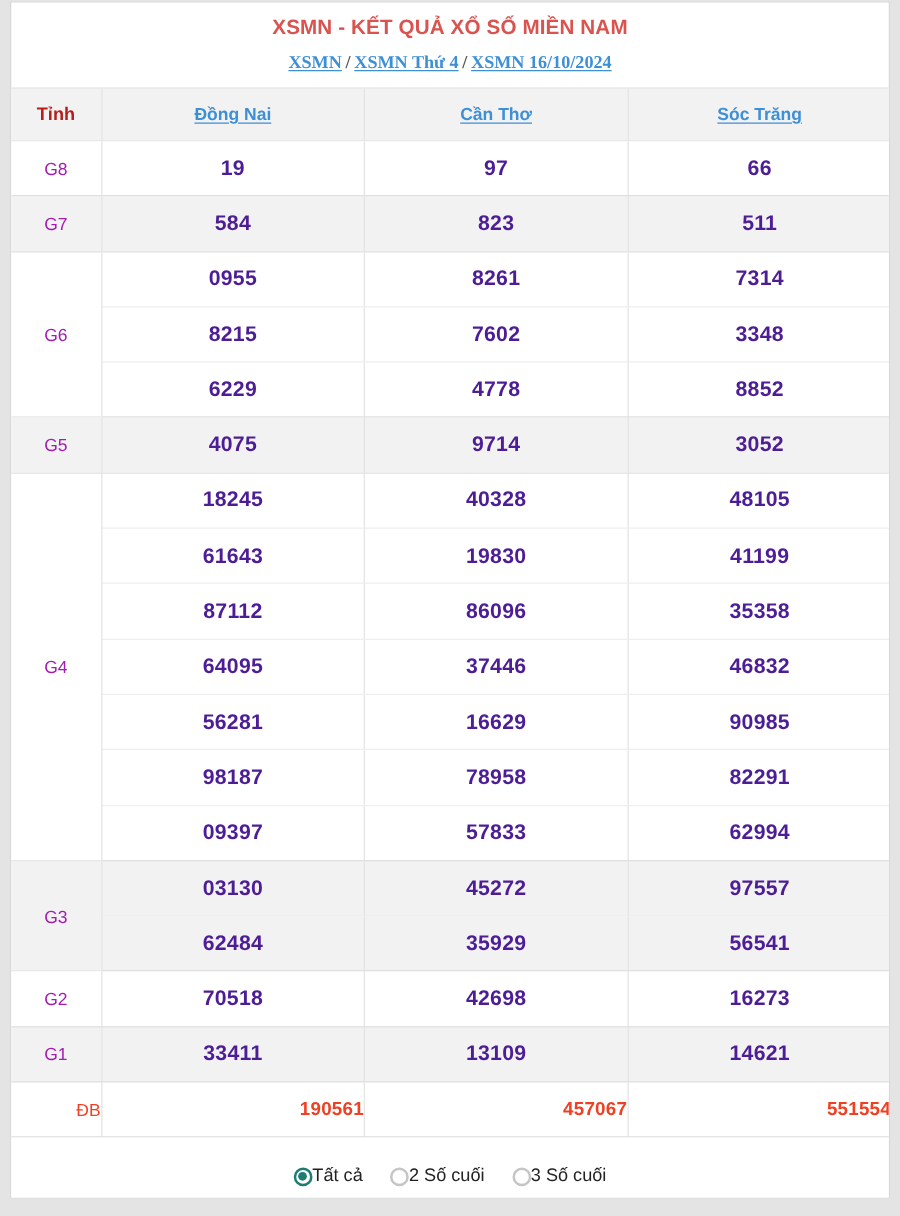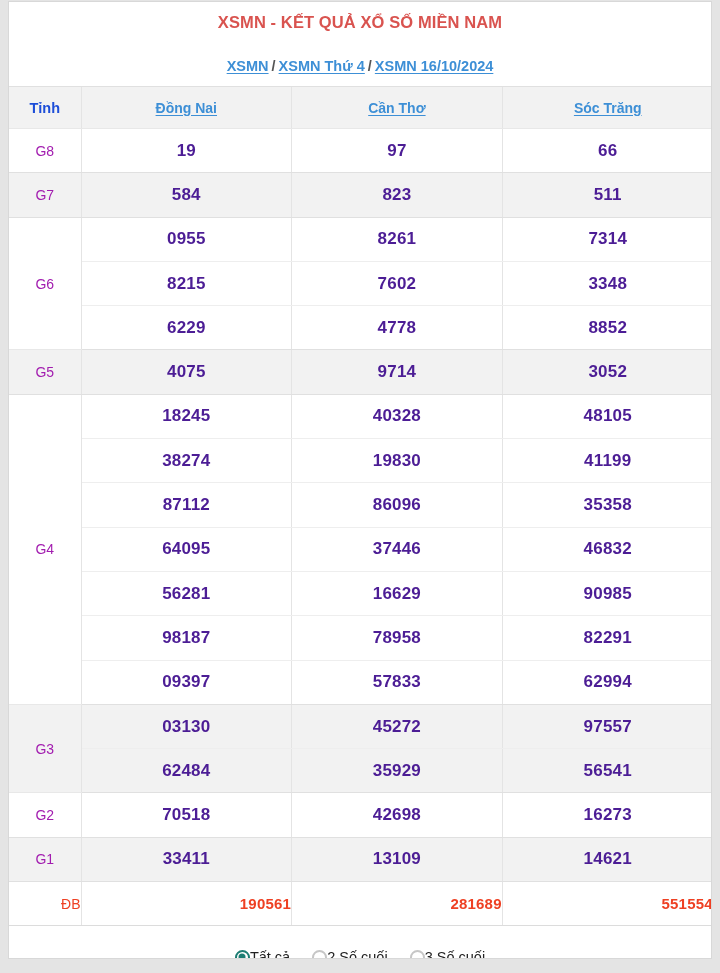--- a/index.html
+++ b/index.html
@@ -33,25 +33,26 @@
     border-bottom: 1px solid #e0e0e0;
   }
   .title {
     color: #d9534f;
     font-size: 16.5px;
     font-weight: 700;
     letter-spacing: .1px;
     line-height: 22px;
   }
   .crumbs {
-    margin-top: 23px;
+    margin-top: 7px;
     font-size: 14.5px;
     font-weight: 700;
     line-height: 20px;
     color: #444;
+    font-family: Liberation Serif, serif;
   }
   .crumbs a {
     color: #3d8fd6;
     text-decoration: underline;
     text-underline-offset: 2px;
   }
   .crumb-sep {
     color: #555;
     padding: 0 3px;
   }
@@ -76,21 +77,21 @@
   table.results th:last-child,
   table.results td:last-child { border-right: none; }
 
   thead th {
     background: #f2f2f2;
     height: 41px;
     font-size: 14.5px;
     font-weight: 700;
     border-bottom: 1px solid #dcdcdc;
   }
-  th.th-label { color: #1d4ed8; }
+  th.th-label { color: #b91c1c; }
   th.th-prov a {
     color: #3d8fd6;
     text-decoration: underline;
     text-underline-offset: 2px;
     font-weight: 700;
     font-size: 14px;
   }
 
   td.lbl {
     color: #a21caf;
@@ -223,21 +224,21 @@
           <td class="num">9714</td>
           <td class="num">3052</td>
         </tr>
         <tr class="r plain inner">
           <td class="lbl span-plain" rowspan="7">G4</td>
           <td class="num">18245</td>
           <td class="num">40328</td>
           <td class="num">48105</td>
         </tr>
         <tr class="r plain inner">
-          <td class="num">38274</td>
+          <td class="num">61643</td>
           <td class="num">19830</td>
           <td class="num">41199</td>
         </tr>
         <tr class="r plain inner">
           <td class="num">87112</td>
           <td class="num">86096</td>
           <td class="num">35358</td>
         </tr>
         <tr class="r plain inner">
           <td class="num">64095</td>
@@ -278,21 +279,21 @@
         </tr>
         <tr class="r stripe grouplast">
           <td class="lbl span-stripe" rowspan="1">G1</td>
           <td class="num">33411</td>
           <td class="num">13109</td>
           <td class="num">14621</td>
         </tr>
         <tr class="r plain grouplast db">
           <td class="lbl span-plain db-lbl" rowspan="1">ĐB</td>
           <td class="num db-num">190561</td>
-          <td class="num db-num">281689</td>
+          <td class="num db-num">457067</td>
           <td class="num db-num">551554</td>
         </tr>
       </tbody>
   </table>
 
   <div class="footer">
     <label class="radio-opt">
       <span class="dot on"></span>
       <span>Tất cả</span>
     </label>

